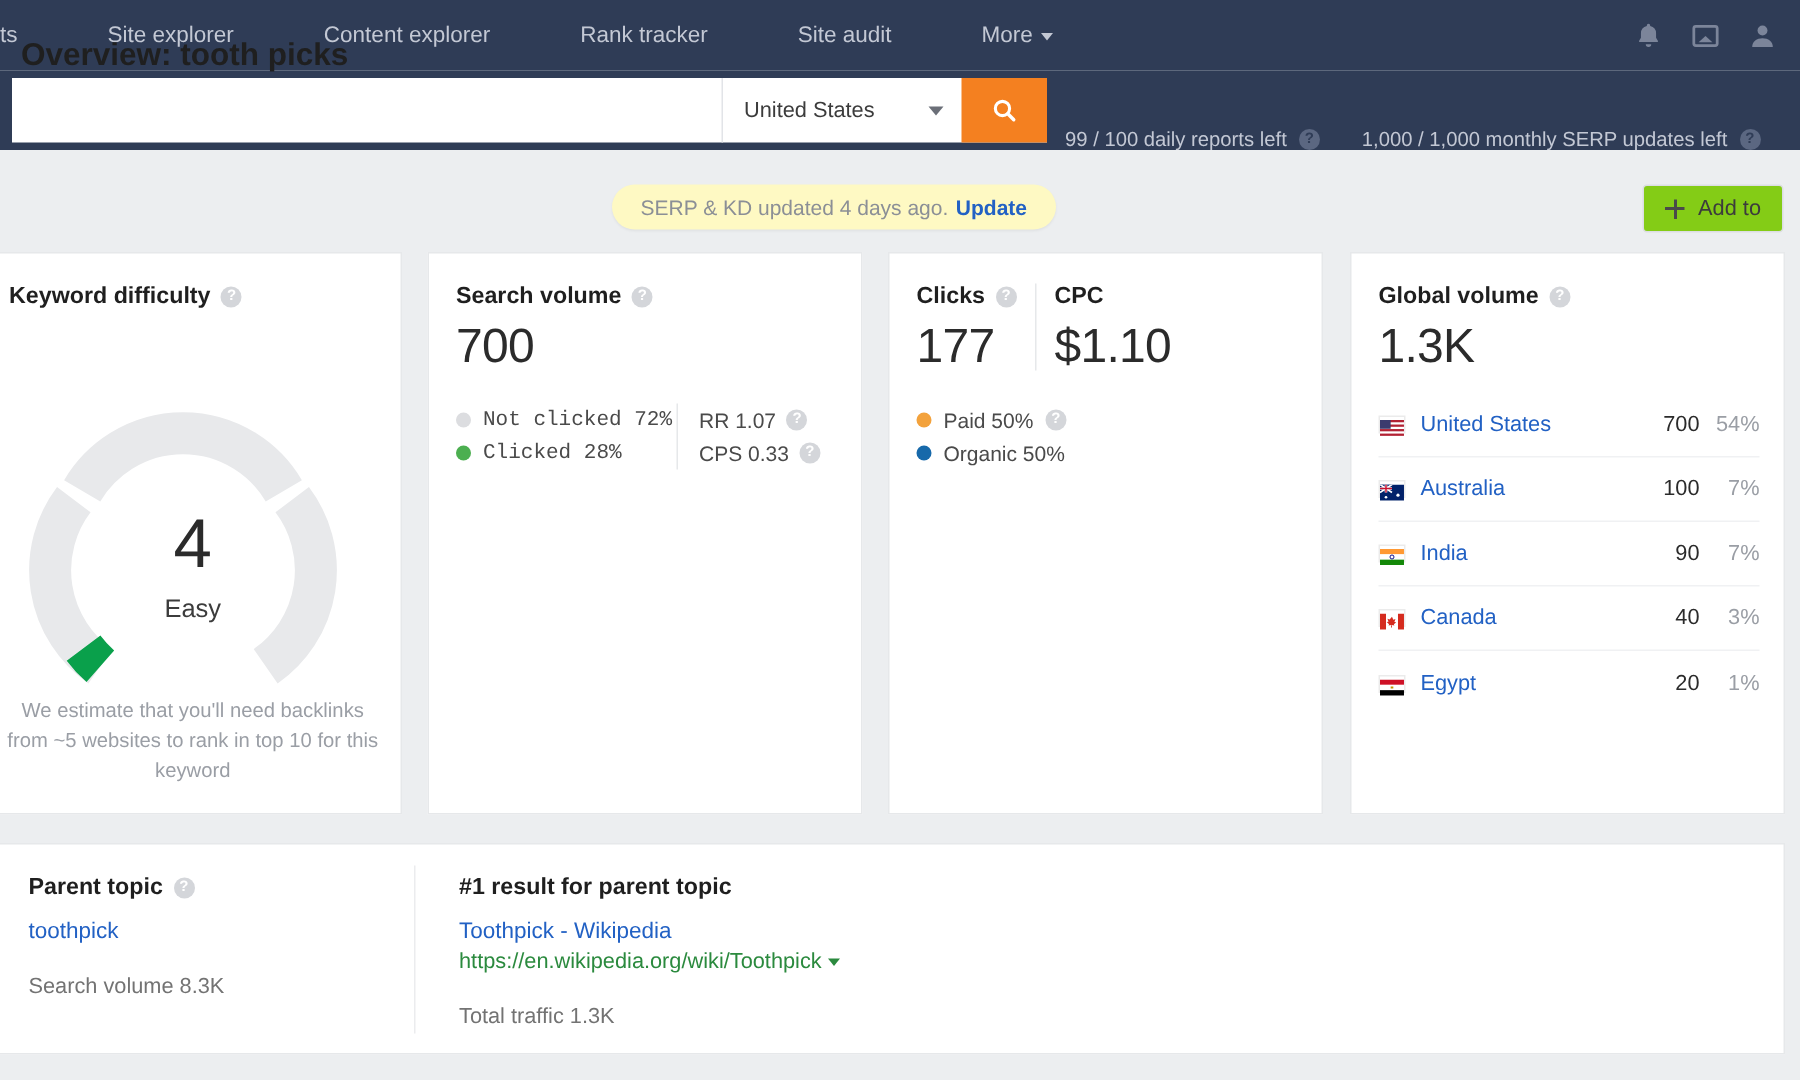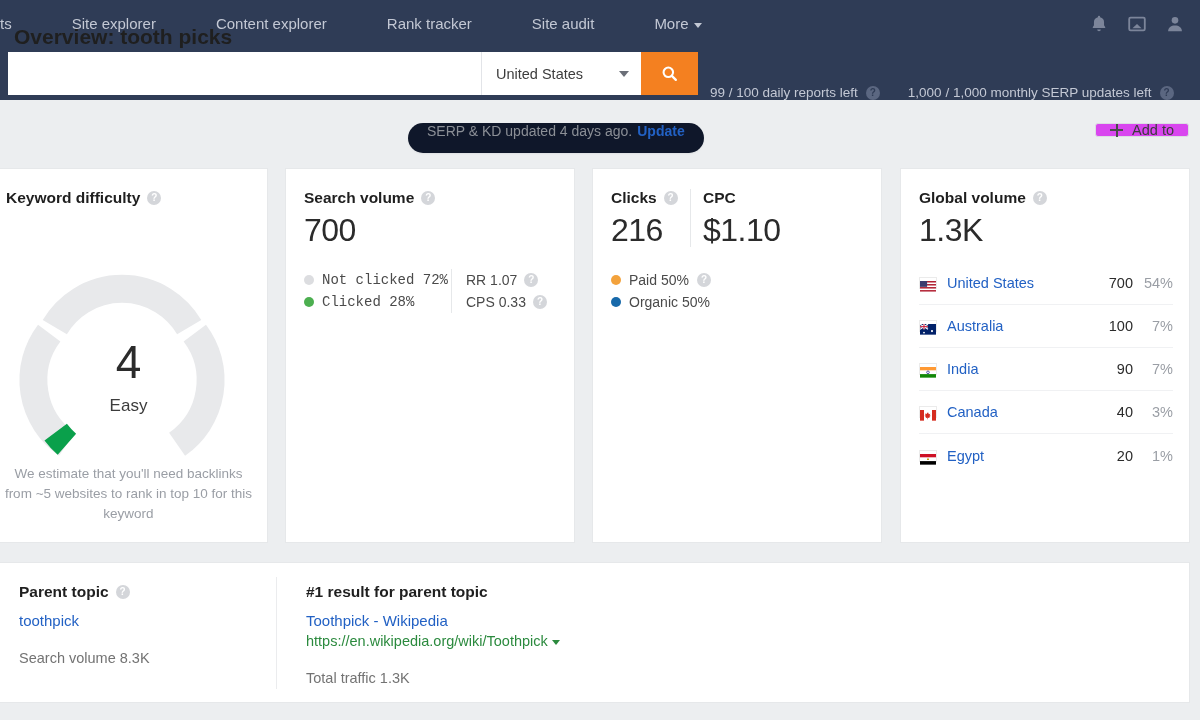--- a/index.html
+++ b/index.html
@@ -80,29 +80,29 @@
   .pagehead {
     position: absolute; left: 0; top: 100px; width: 1200px; height: 68px;
     background: #eceef0;
   }
   .page-title {
     position: absolute; left: 14px; top: 25px;
     font-size: 21px; color: #1f1f1f; font-weight: bold; white-space: nowrap;
   }
   .serp-pill {
     position: absolute; left: 408px; top: 123px;
-    height: 30px; background: #0f172a; border-radius: 16px;
-    display: flex; align-items: flex-start; padding: 0 19px;
+    height: 30px; background: #fef9c3; border-radius: 16px;
+    display: flex; align-items: center; padding: 0 19px;
     font-size: 14px; color: #8b8f96; white-space: nowrap;
     box-shadow: 0 1px 2px rgba(0,0,0,.06);
   }
   .serp-pill b { color: #2261c4; margin-left: 5px; cursor: pointer; }
   .addto {
-    position: absolute; right: 11px; top: 123px; height: 14px;
-    background: #d946ef; border: 1px solid #dcdee2; border-radius: 3px;
+    position: absolute; right: 11px; top: 123px; height: 32px;
+    background: #84cc16; border: 1px solid #dcdee2; border-radius: 3px;
     display: flex; align-items: center; gap: 9px; padding: 0 14px;
     font-size: 14.5px; color: #3c3c3c; cursor: pointer;
   }
   .plus {
     position: relative; width: 13px; height: 13px; display: block;
   }
   .plus::before, .plus::after {
     content: ""; position: absolute; background: #4a4a4a;
   }
   .plus::before { left: 0; top: 5.5px; width: 13px; height: 2px; }
@@ -306,21 +306,21 @@
       <span class="qmark light">?</span>
     </div>
   </div>
 </div>
 
 <div class="card" id="card-clk">
   <div class="split-title" style="left:18px;">
     <span>Clicks</span>
     <span class="qmark light">?</span>
   </div>
-  <div class="split-num" style="left:18px;">216</div>
+  <div class="split-num" style="left:18px;">177</div>
 
   <div class="vdiv" style="left:97px; top:20px; height:58px;"></div>
 
   <div class="split-title" style="left:110px;">
     <span>CPC</span>
   </div>
   <div class="split-num" style="left:110px;">$1.10</div>
 
   <div class="legend" style="left:18px; top:100px;">
     <div class="legend-row">

